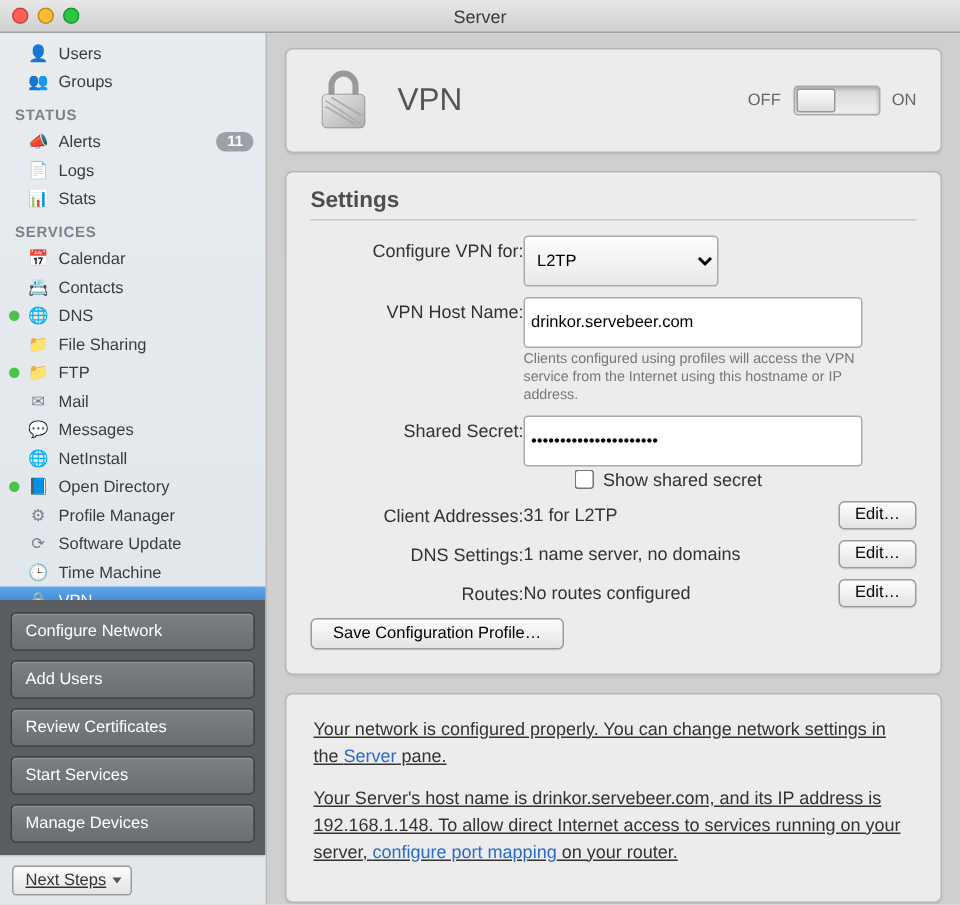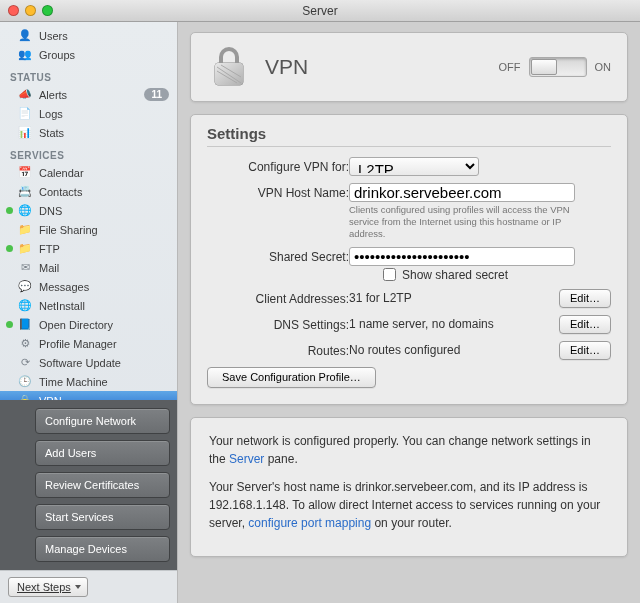--- a/index.html
+++ b/index.html
@@ -20,21 +20,21 @@
 .sb-heading { font-size: 10px; color: #7a838b; font-weight: bold; letter-spacing: .5px; padding: 8px 10px 2px 10px; }
 .sb-item { display: flex; align-items: center; padding: 2px 8px 2px 18px; height: 19px; cursor: default; color: #3c3c3c; font-size: 11px; position: relative; }
 .sb-item.sel { background: linear-gradient(#5fa6e6, #2e75d0); color: #fff; }
 .sb-item .dot { width: 7px; height: 7px; border-radius: 50%; background: #4cc24c; position: absolute; left: 6px; }
 .sb-item .ico { width: 15px; height: 15px; margin-right: 6px; display: inline-flex; align-items: center; justify-content: center; color: #7c848c; font-size: 11px; }
 .sb-item.sel .ico { color: #e8f0fb; }
 .sb-item .lbl { flex: 1; white-space: nowrap; overflow: hidden; text-overflow: ellipsis; }
 .badge { background: #9aa1a9; color: #fff; border-radius: 9px; font-size: 10px; padding: 1px 7px; font-weight: bold; }
 
 .bottom-actions { background: #5b5e61; padding: 8px 7px; display: flex; flex-direction: column; gap: 6px; }
-.act-btn { background: linear-gradient(#7d8083,#6b6e71); color: #fff; border: 1px solid #3f4143; border-radius: 4px; padding: 6px 9px; font-size: 11px; text-align: left; cursor: default; box-shadow: inset 0 1px 0 rgba(255,255,255,.15); margin-left: 28px; }
+.act-btn { background: linear-gradient(#7d8083,#6b6e71); color: #fff; border: 1px solid #3f4143; border-radius: 4px; padding: 6px 9px; font-size: 11px; text-align: left; cursor: default; box-shadow: inset 0 1px 0 rgba(255,255,255,.15); }
 
 .nextsteps { background: #e3e6e9; border-top: 1px solid #c3c7ca; padding: 6px 8px; display: flex; text-decoration: underline; }
 .ns-btn { background: linear-gradient(#fdfdfd,#e3e3e3); border: 1px solid #9b9b9b; border-radius: 3px; padding: 3px 16px 3px 8px; font-size: 11px; position: relative; cursor: default; }
 .ns-btn::after { content: ""; position: absolute; right: 6px; top: 50%; width: 0; height: 0; border-left: 3px solid transparent; border-right: 3px solid transparent; border-top: 4px solid #555; transform: translateY(-50%); }
 
 .content { flex: 1; background: #cfcfcf; padding: 10px 12px 12px 12px; display: flex; flex-direction: column; gap: 12px; overflow:hidden;}
 .panel { background: #ececec; border: 1px solid #b7b7b7; border-radius: 5px; box-shadow: 0 1px 2px rgba(0,0,0,.08); }
 
 .header-panel { padding: 12px 16px; display: flex; align-items: center; gap: 14px; }
 .lock-icon { width: 44px; height: 44px; display:flex; align-items:center; justify-content:center; }
@@ -43,31 +43,31 @@
 .toggle-wrap { display: flex; align-items: center; gap: 8px; font-size: 11px; color: #666; }
 .toggle { width: 58px; height: 20px; background: linear-gradient(#d6d6d6,#f0f0f0); border: 1px solid #aaa; border-radius: 3px; position: relative; box-shadow: inset 0 1px 3px rgba(0,0,0,.25); }
 .toggle .knob { position: absolute; left: 1px; top: 1px; width: 26px; height: 16px; background: linear-gradient(#fdfdfd,#dcdcdc); border: 1px solid #999; border-radius: 2px; }
 
 .settings-panel { padding: 10px 16px 16px 16px; }
 .section-title { font-size: 15px; font-weight: bold; color: #4e4e4e; border-bottom: 1px solid #c8c8c8; padding-bottom: 4px; margin-bottom: 10px; }
 .form-row { display: flex; align-items: flex-start; margin-bottom: 7px; gap: 0; }
 .form-row .flabel { width: 142px; text-align: right; font-size: 12px; color: #333; padding-top: 3px; }
 .form-row .fval { flex: 1; display: flex; flex-direction: column; gap: 2px; }
 .form-row .vline { display: flex; align-items: center; gap: 6px; }
-select, input[type=text], input[type=password] { font-size: 15px; padding: 2px 4px; border: 1px solid #aaa; border-radius: 3px; background: #fff; height: 19px; }
+select, input[type=text], input[type=password] { font-size: 11px; padding: 2px 4px; border: 1px solid #aaa; border-radius: 3px; background: #fff; height: 34px; }
 select { width: 130px; background: linear-gradient(#fdfdfd,#e9e9e9); }
 input[type=text], input[type=password] { width: 226px; }
 .hint { font-size: 9.5px; color: #777; line-height: 1.25; max-width: 240px; }
 .mac-btn { background: linear-gradient(#fdfdfd,#e3e3e3); border: 1px solid #9b9b9b; border-radius: 4px; padding: 2px 10px; font-size: 11px; cursor: default; box-shadow: 0 1px 0 rgba(0,0,0,.05); height: 19px; }
 .checkbox-row { display: flex; align-items: center; gap: 6px; font-size: 12px; padding-left: 34px; }
 .save-row { display: flex; justify-content: flex-start; margin-top: 0; }
 .save-row .mac-btn { padding: 3px 14px; height: 21px; }
 
 .info-panel { padding: 14px 18px; font-size: 12px; color: #333; line-height: 1.5; }
-.info-panel p { margin-bottom: 10px; }
+.info-panel p { margin-bottom: 10px; text-decoration: underline; }
 .link { color: #2a6cc9; cursor: default; }
 
 .static-text { font-size: 12px; color: #333; }
 </style>
 </head>
 <body>
 
 <div class="titlebar">
   <div class="traffic">
     <div class="tlight tl-red"></div>

